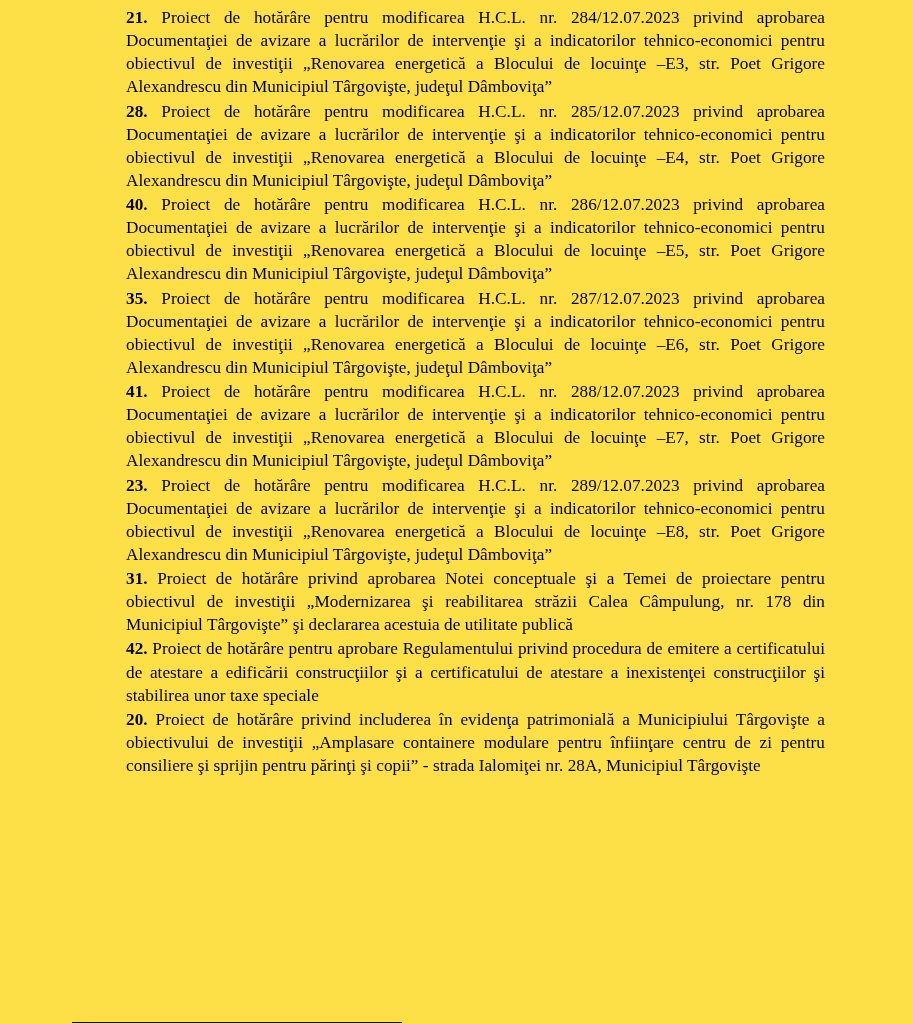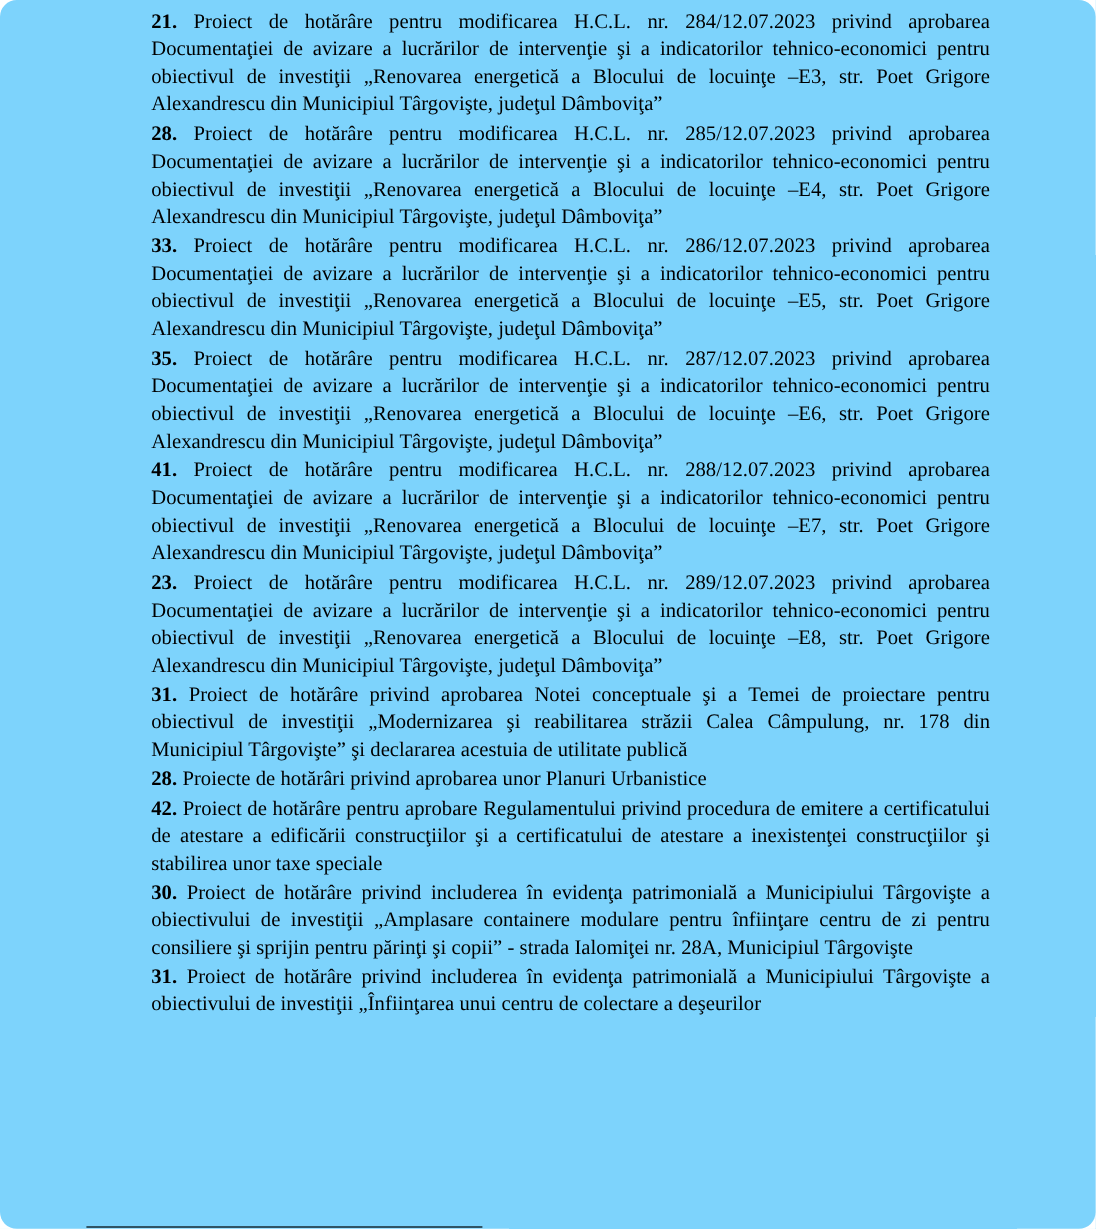--- a/index.html
+++ b/index.html
@@ -11,24 +11,23 @@
     width: 913px;
     height: 1024px;
     font-family: "Liberation Serif", serif;
     color: #000000;
     overflow: hidden;
   }
   .page {
     position: relative;
     width: 913px;
     height: 1024px;
-    background: #7dd3fc;
+    background: #fde047;
     box-sizing: border-box;
     padding: 6px 88px 0 126px;
-    border-radius: 14px;
   }
   .agenda-list {
     list-style: none;
     margin: 0;
     padding: 0;
   }
   .agenda-item {
     margin: 0 0 1px 0;
     padding: 0;
     text-align: justify;
@@ -65,21 +64,21 @@
       <span class="num">21.</span>
       <span class="body">Proiect de hotărâre pentru modificarea H.C.L. nr. 284/12.07.2023 privind aprobarea Documentaţiei de avizare a lucrărilor de intervenţie şi a indicatorilor tehnico-economici pentru obiectivul de investiţii „Renovarea energetică a Blocului de locuinţe –E3, str. Poet Grigore Alexandrescu din Municipiul Târgovişte, judeţul Dâmboviţa”</span>
     </li>
 
     <li class="agenda-item">
       <span class="num">28.</span>
       <span class="body">Proiect de hotărâre pentru modificarea H.C.L. nr. 285/12.07.2023 privind aprobarea Documentaţiei de avizare a lucrărilor de intervenţie şi a indicatorilor tehnico-economici pentru obiectivul de investiţii „Renovarea energetică a Blocului de locuinţe –E4, str. Poet Grigore Alexandrescu din Municipiul Târgovişte, judeţul Dâmboviţa”</span>
     </li>
 
     <li class="agenda-item">
-      <span class="num">33.</span>
+      <span class="num">40.</span>
       <span class="body">Proiect de hotărâre pentru modificarea H.C.L. nr. 286/12.07.2023 privind aprobarea Documentaţiei de avizare a lucrărilor de intervenţie şi a indicatorilor tehnico-economici pentru obiectivul de investiţii „Renovarea energetică a Blocului de locuinţe –E5, str. Poet Grigore Alexandrescu din Municipiul Târgovişte, judeţul Dâmboviţa”</span>
     </li>
 
     <li class="agenda-item">
       <span class="num">35.</span>
       <span class="body">Proiect de hotărâre pentru modificarea H.C.L. nr. 287/12.07.2023 privind aprobarea Documentaţiei de avizare a lucrărilor de intervenţie şi a indicatorilor tehnico-economici pentru obiectivul de investiţii „Renovarea energetică a Blocului de locuinţe –E6, str. Poet Grigore Alexandrescu din Municipiul Târgovişte, judeţul Dâmboviţa”</span>
     </li>
 
     <li class="agenda-item">
       <span class="num">41.</span>
@@ -89,35 +88,27 @@
     <li class="agenda-item">
       <span class="num">23.</span>
       <span class="body">Proiect de hotărâre pentru modificarea H.C.L. nr. 289/12.07.2023 privind aprobarea Documentaţiei de avizare a lucrărilor de intervenţie şi a indicatorilor tehnico-economici pentru obiectivul de investiţii „Renovarea energetică a Blocului de locuinţe –E8, str. Poet Grigore Alexandrescu din Municipiul Târgovişte, judeţul Dâmboviţa”</span>
     </li>
 
     <li class="agenda-item">
       <span class="num">31.</span>
       <span class="body">Proiect de hotărâre privind aprobarea Notei conceptuale şi a Temei de proiectare pentru obiectivul de investiţii „Modernizarea şi reabilitarea străzii Calea Câmpulung, nr. 178 din Municipiul Târgovişte” şi declararea acestuia de utilitate publică</span>
     </li>
 
-    <li class="agenda-item">
-      <span class="num">28.</span>
-      <span class="body">Proiecte de hotărâri privind aprobarea unor Planuri Urbanistice</span>
-    </li>
 
     <li class="agenda-item">
       <span class="num">42.</span>
       <span class="body">Proiect de hotărâre pentru aprobare Regulamentului privind procedura de emitere a certificatului de atestare a edificării construcţiilor şi a certificatului de atestare a inexistenţei construcţiilor şi stabilirea unor taxe speciale</span>
     </li>
 
     <li class="agenda-item">
-      <span class="num">30.</span>
+      <span class="num">20.</span>
       <span class="body">Proiect de hotărâre privind includerea în evidenţa patrimonială a Municipiului Târgovişte a obiectivului de investiţii „Amplasare containere modulare pentru înfiinţare centru de zi pentru consiliere şi sprijin pentru părinţi şi copii” - strada Ialomiţei nr. 28A, Municipiul Târgovişte</span>
     </li>
 
-    <li class="agenda-item last-clip">
-      <span class="num">31.</span>
-      <span class="body">Proiect de hotărâre privind includerea în evidenţa patrimonială a Municipiului Târgovişte a obiectivului de investiţii „Înfiinţarea unui centru de colectare a deşeurilor</span>
-    </li>
 
   </ol>
   <div class="cut-line"></div>
 </div>
 
 </body></html>

